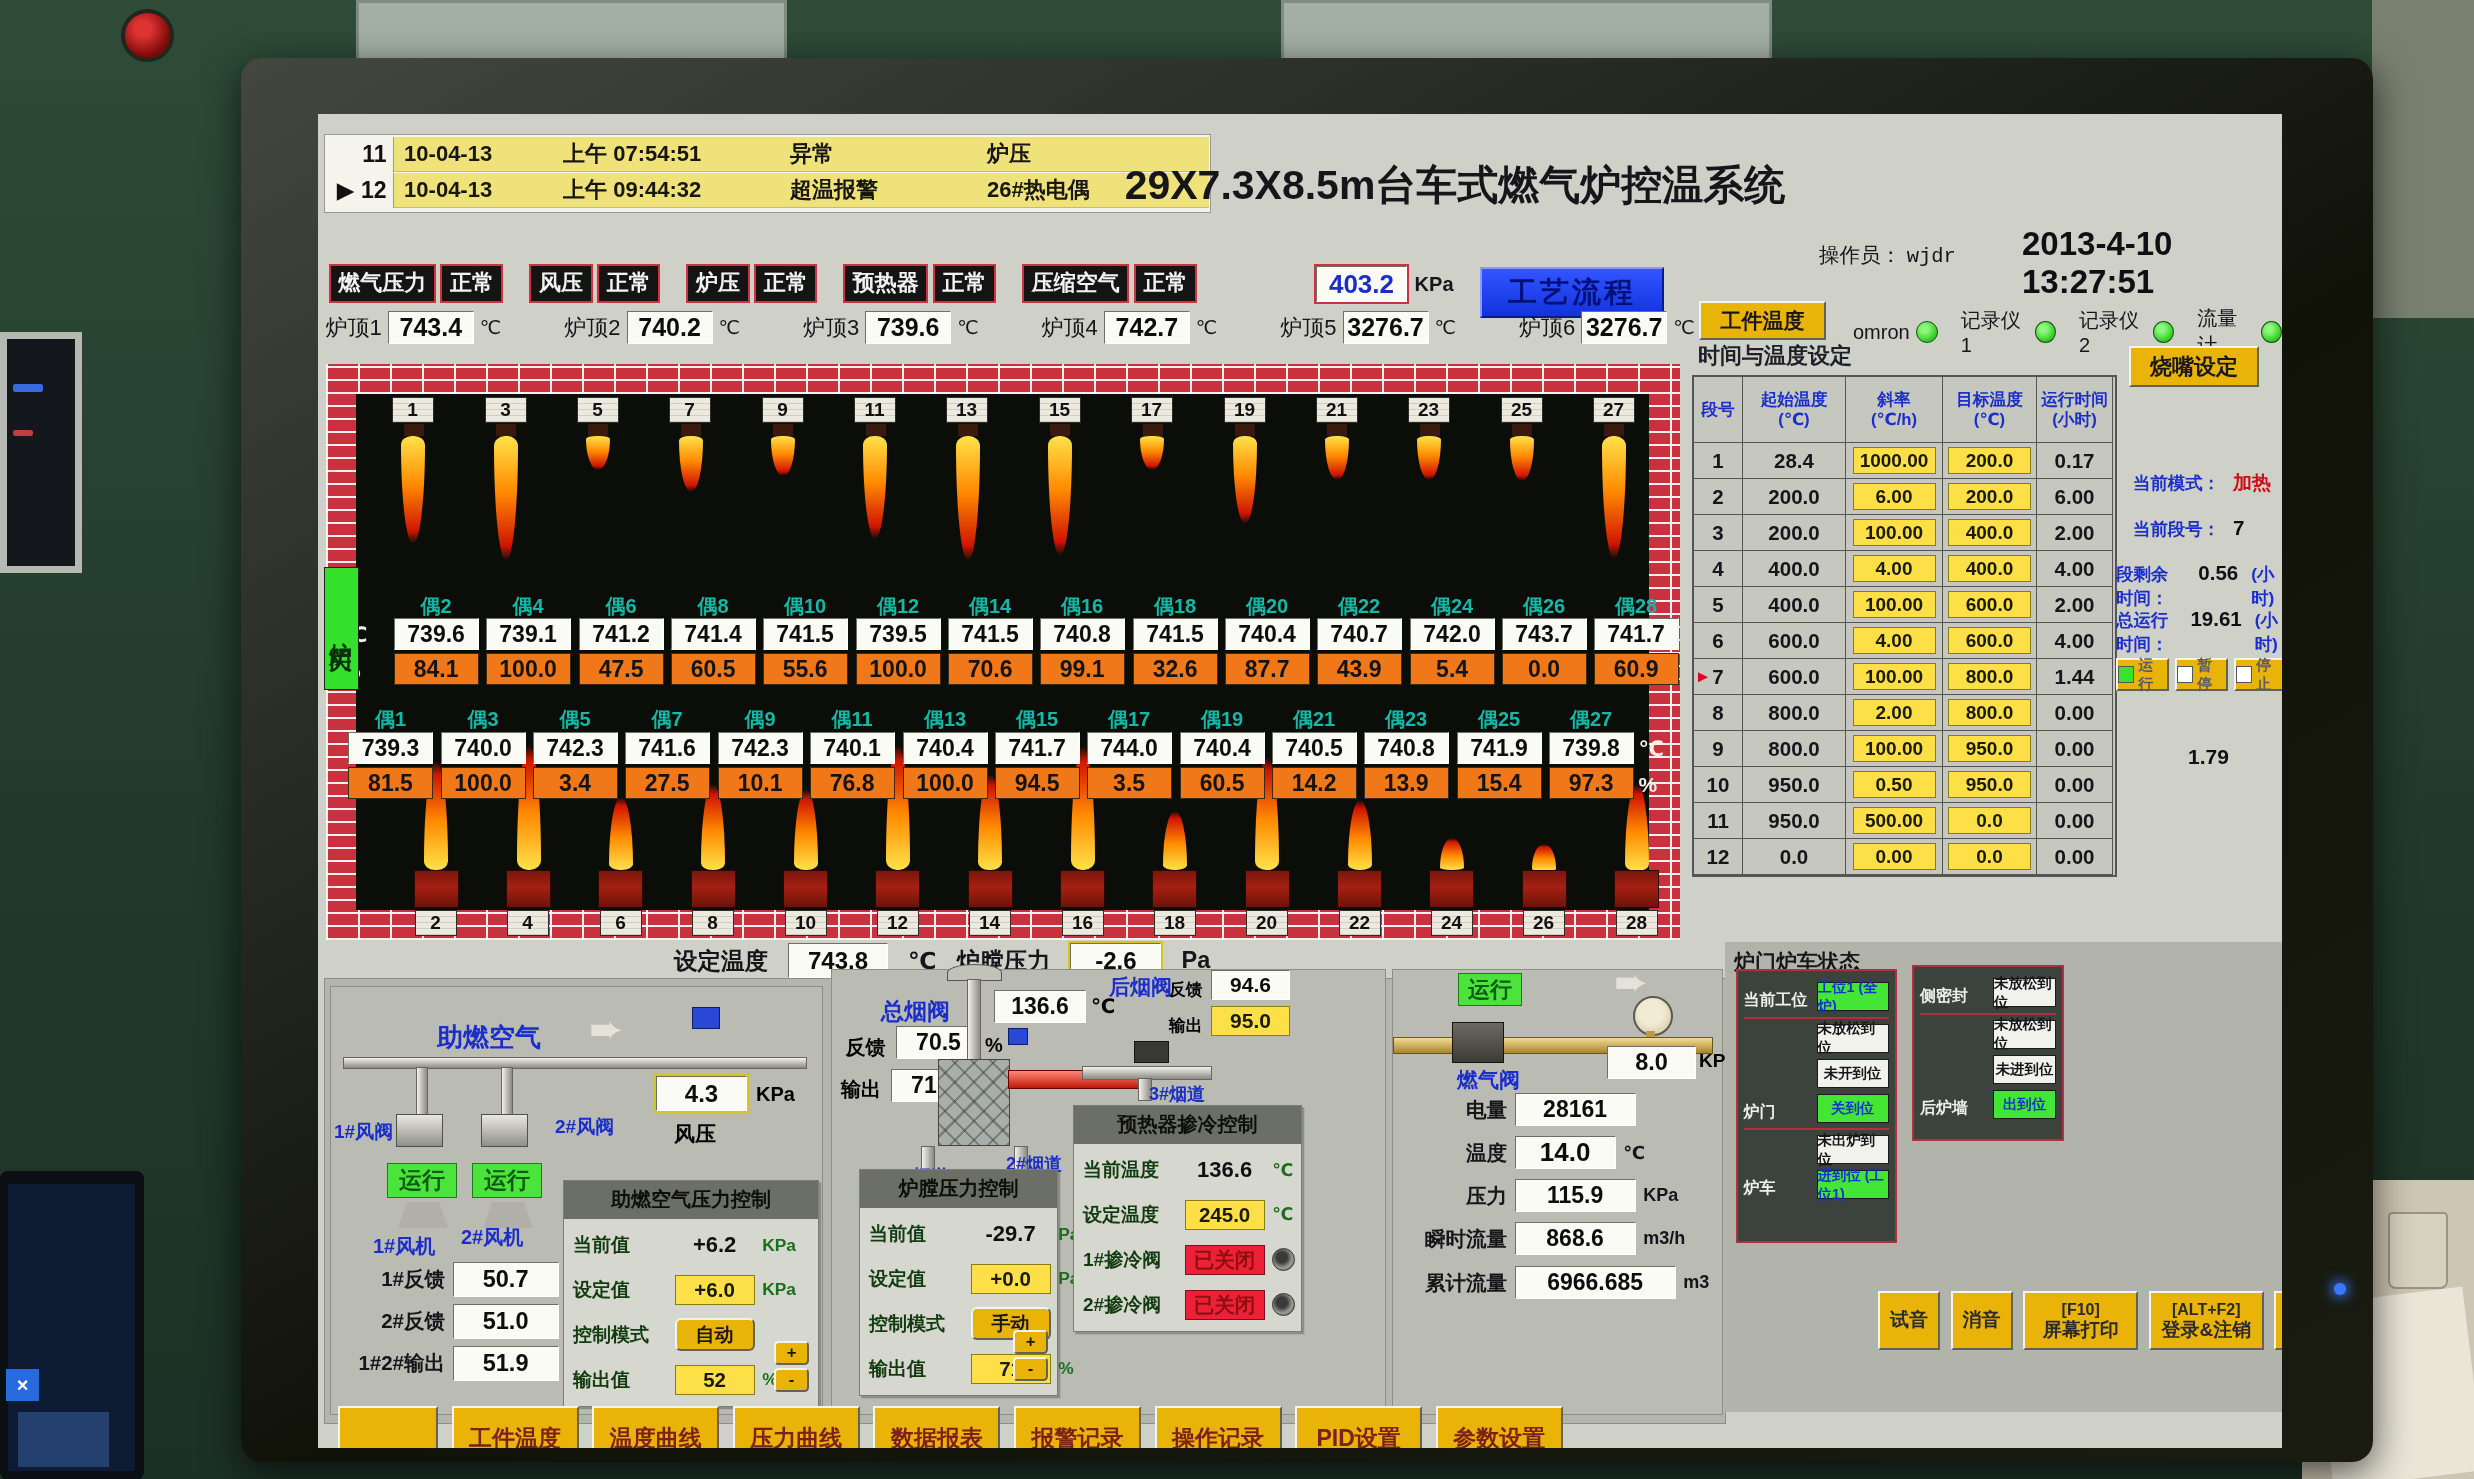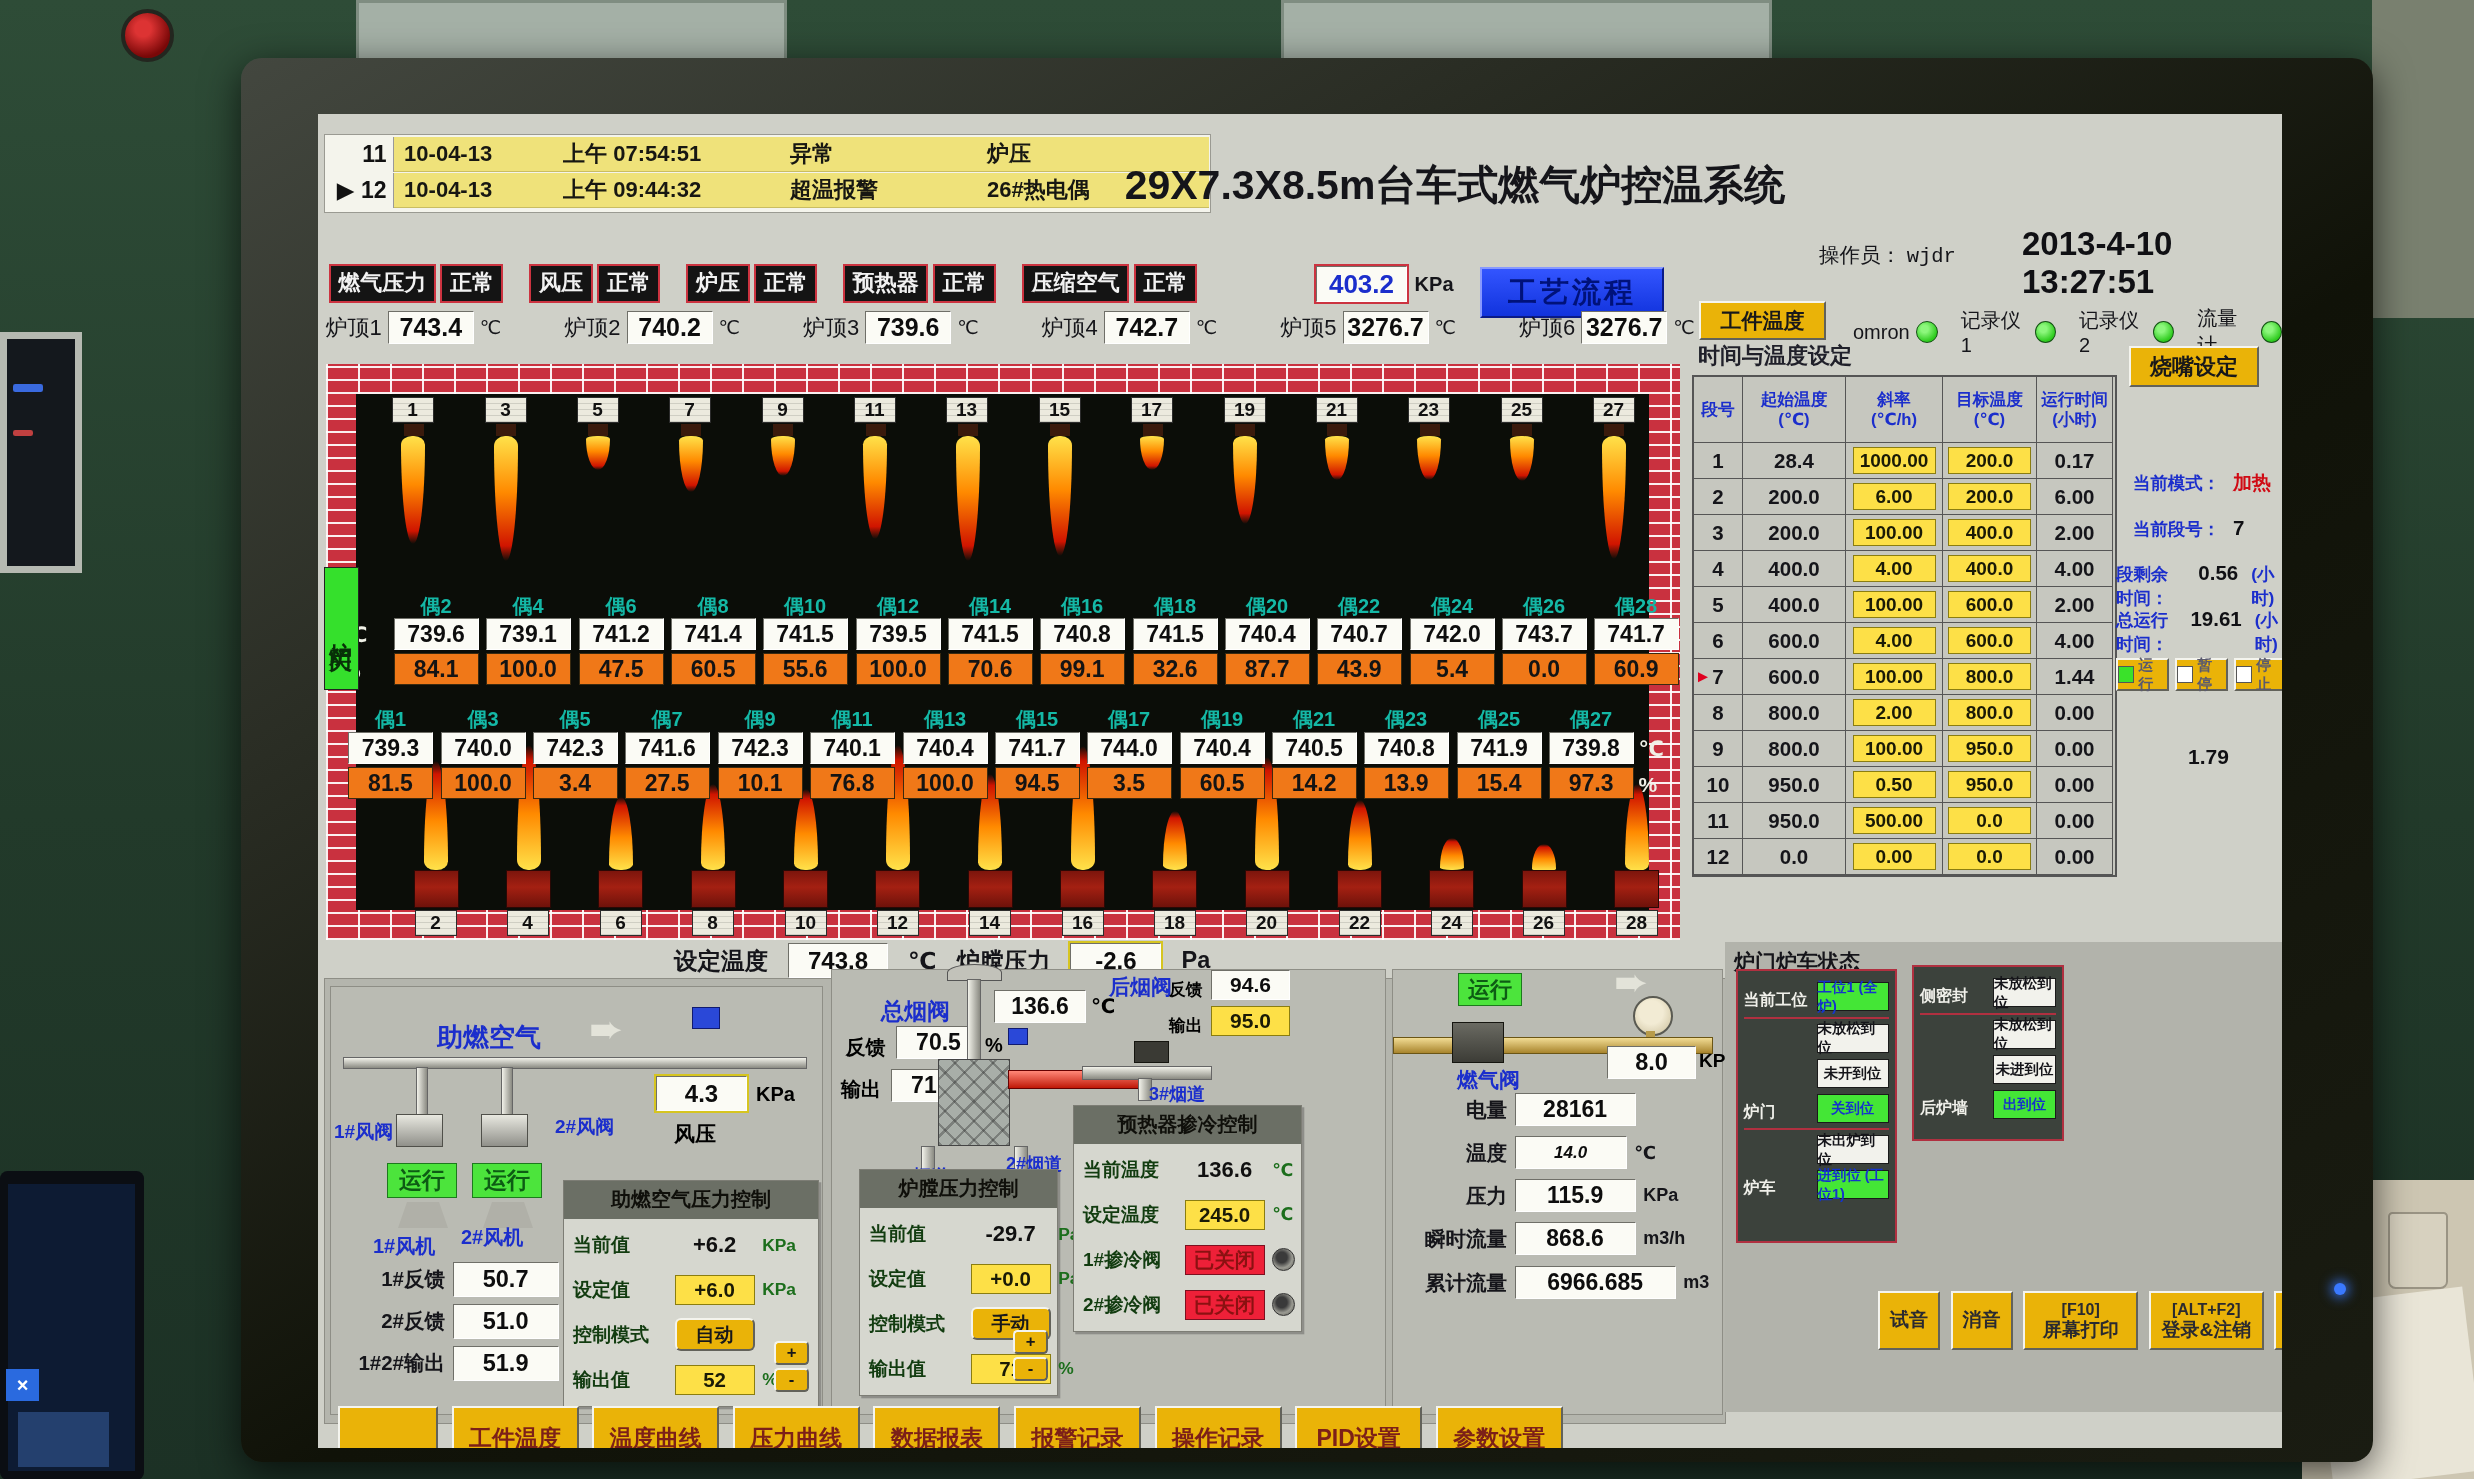--- a/index.html
+++ b/index.html
@@ -849,21 +849,21 @@
     <div class="sec-blue" style="left:64px;top:96px;font-size:21px">燃气阀</div>
     <div class="vbox abs" style="left:214px;top:76px;width:89px;height:33px;font-size:23.5px">8.0</div>
     <div class="abs" style="left:306px;top:80px;font-size:19px;font-weight:600">KPa</div>
     <div id="gas-rows">
         <div class="grow" style="left: 0px; top: 123px;">
           <div class="g-lab">电量</div>
           <div class="vbox" style="margin-left: 7.6px; width: 121px; height: 33px; font-size: 23px;">28161</div>
         </div>
         <div class="grow" style="left: 0px; top: 166px;">
           <div class="g-lab">温度</div>
-          <div class="vbox" style="margin-left: 7.6px; width: 112px; height: 33px; font-size: 17px; font-style: italic;">14.0</div>
+          <div class="vbox" style="margin-left: 7.6px; width: 101px; height: 33px; font-size: 26px;">14.0</div>
           <div class="g-unit">℃</div>
         </div>
         <div class="grow" style="left: 0px; top: 209px;">
           <div class="g-lab">压力</div>
           <div class="vbox" style="margin-left: 7.6px; width: 121px; height: 33px; font-size: 23px;">115.9</div>
           <div class="g-unit">KPa</div>
         </div>
         <div class="grow" style="left: 0px; top: 252px;">
           <div class="g-lab">瞬时流量</div>
           <div class="vbox" style="margin-left: 7.6px; width: 121px; height: 33px; font-size: 23px;">868.6</div>

